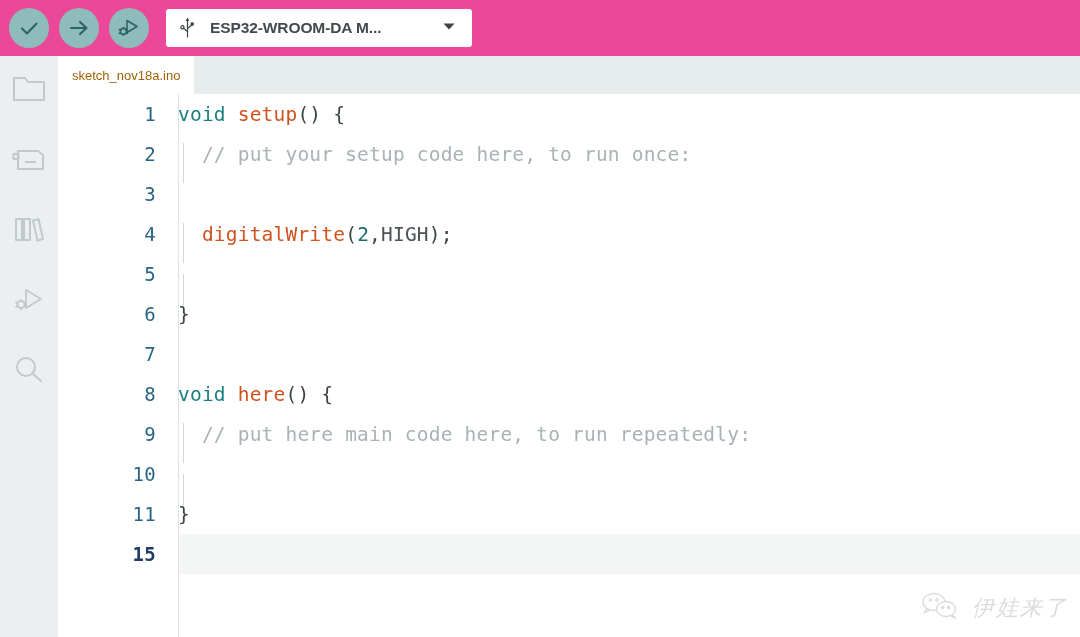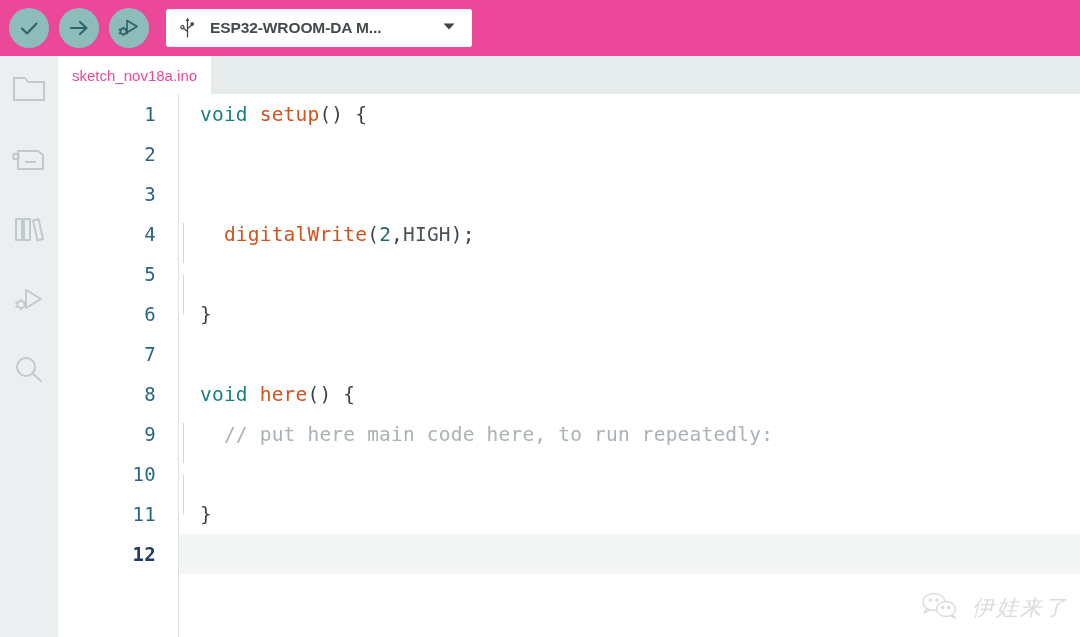--- a/index.html
+++ b/index.html
@@ -47,21 +47,21 @@
 
   
   .tabbar{
     position:absolute; left:58px; top:56px; width:1022px; height:38px;
     background:#e6ebec;
   }
   .tab{
     position:absolute; left:0; top:0; height:38px; background:#ffffff;
     display:flex; align-items:center; padding:0 14px; cursor:pointer;
   }
-  .tab-label{ font-size:15px; color:#ec4899; white-space:nowrap; }
+  .tab-label{ font-size:13px; color:#a16207; white-space:nowrap; }
 
   
   .editor{
     position:absolute; left:58px; top:94px; width:1022px; height:543px;
     background:#ffffff; overflow:hidden;
   }
   .code-area{ position:relative; width:1022px; }
 
   .line{
     position:relative; height:40px; display:flex; align-items:center;
@@ -75,21 +75,21 @@
     font-family:"DejaVu Sans Mono", monospace;
     font-size:19px; color:#2b6584; letter-spacing:.3px;
   }
   .line.active .gutter{ color:#1f3b66; font-weight:bold; }
   .gutter-sep{
     position:absolute; left:120px; top:0; width:1px; height:100%;
     background:#dfe2e3; z-index:3;
   }
   .code{
     position:relative; z-index:2;
-    flex:1 1 auto; padding-left:22px;
+    flex:1 1 auto; 
     font-family:"DejaVu Sans Mono", monospace;
     font-size:19.5px; color:#3b4346; white-space:pre;
     letter-spacing:.2px;
   }
   .indent-guide{
     position:absolute; left:0px; top:0; width:1px; height:40px;
     background:#d3d7d9; z-index:4;
   }
 
   .kw  { color:#1a7e80; }        
@@ -233,20 +233,21 @@
   </div>
 
   <div class="editor">
     <div class="code-area" id="code-area">
         <div class="line">
           <div class="gutter">1</div>
           <div class="code"><span class="kw">void</span><span class="pn"> </span><span class="fn">setup</span><span class="pn">() {</span></div>
         </div>
         <div class="line">
           <div class="gutter">2</div>
+          <div class="code"><div class="indent-guide" style="left: 5px;"></div><span class="cmt">  // put your setup code here, to run once:</span></div>
         </div>
         <div class="line">
           <div class="gutter">3</div>
         </div>
         <div class="line">
           <div class="gutter">4</div>
           <div class="code"><div class="indent-guide" style="left: 5px;"></div><span class="pn">  </span><span class="fn">digitalWrite</span><span class="pn">(</span><span class="num">2</span><span class="pn">,</span><span class="cst">HIGH</span><span class="pn">);</span></div>
         </div>
         <div class="line">
           <div class="gutter">5</div>
@@ -271,21 +272,21 @@
         <div class="line">
           <div class="gutter">10</div>
           <div class="code"><div class="indent-guide" style="left: 5px;"></div></div>
         </div>
         <div class="line">
           <div class="gutter">11</div>
           <div class="code"><span class="pn">}</span></div>
         </div>
         <div class="line active">
           <div class="line-bg"></div>
-          <div class="gutter">12</div>
+          <div class="gutter">15</div>
           <div class="code"></div>
         </div>
       </div>
     <div class="gutter-sep"></div>
   </div>
 
   <div class="watermark">
     <span>
       <svg width="40" height="30" viewBox="0 0 40 30" fill="none" stroke="#8c8c8c" stroke-width="1.4">
         <ellipse cx="14" cy="11" rx="11" ry="8.5"></ellipse>

